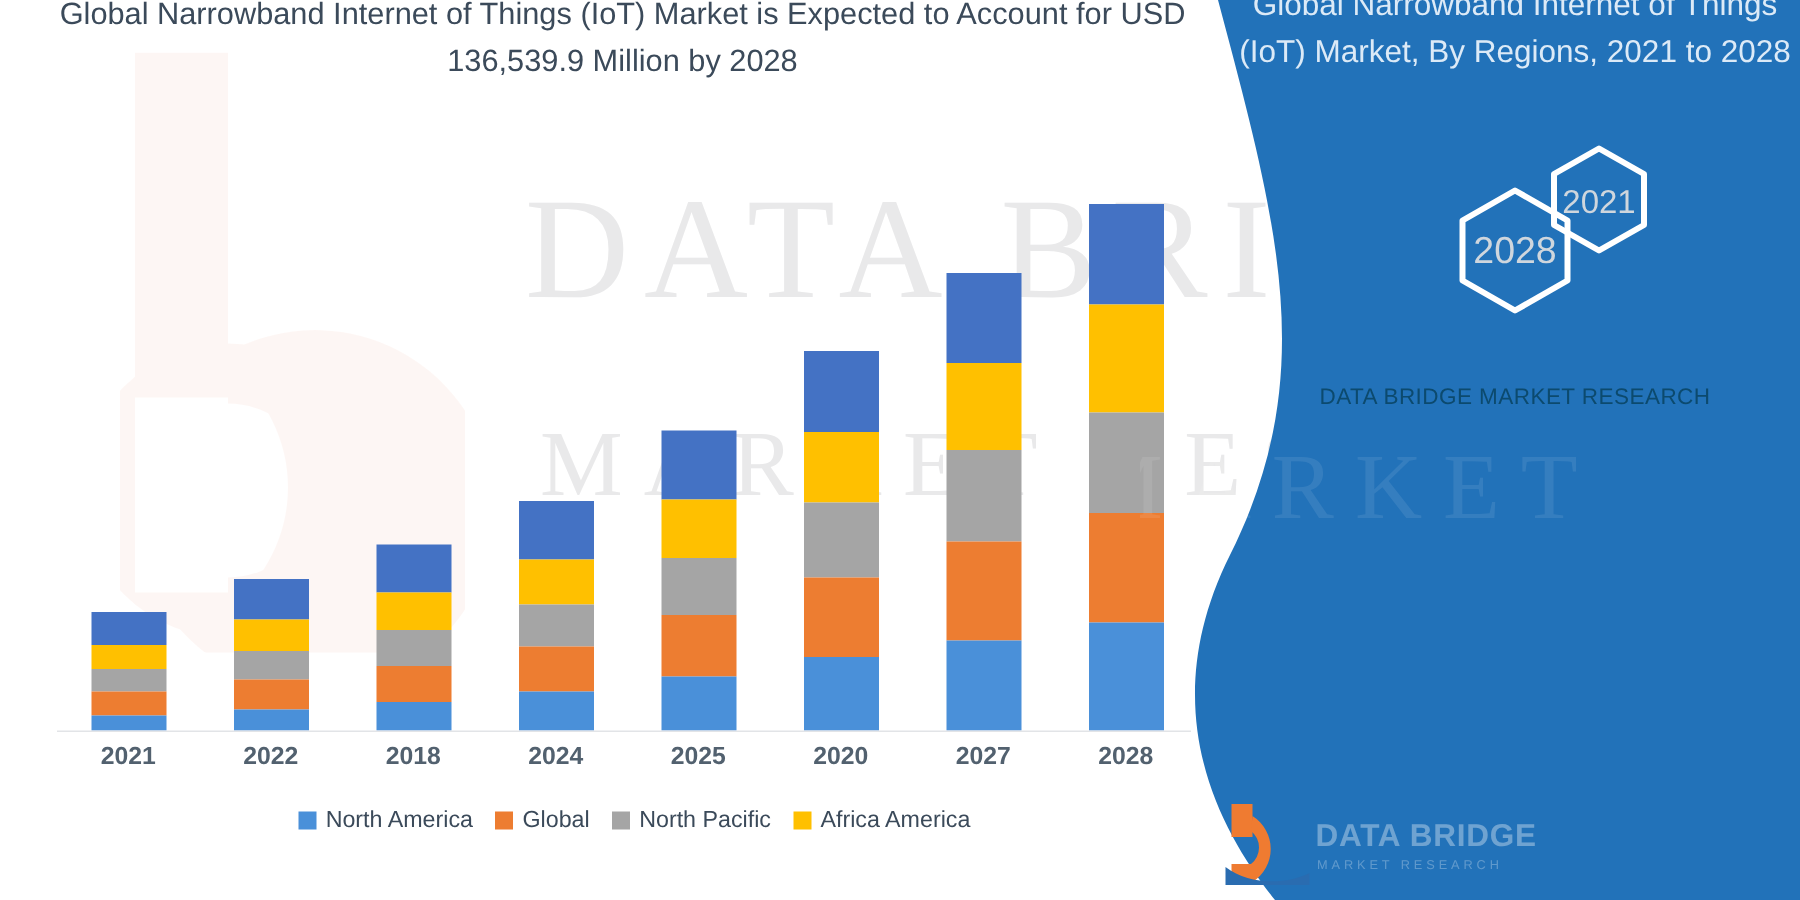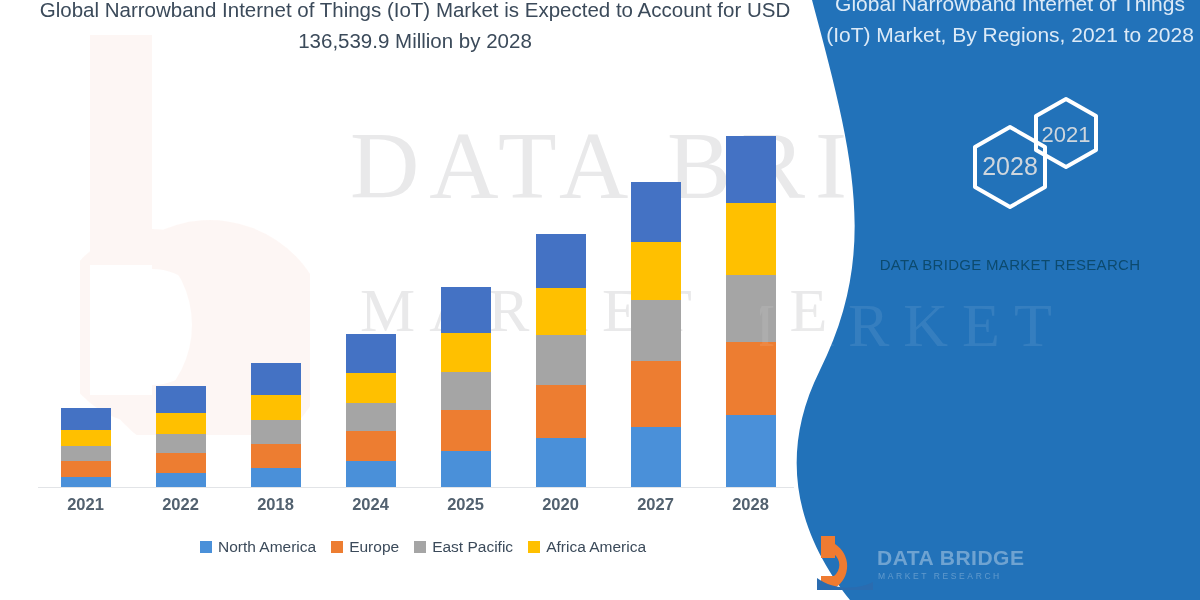--- a/index.html
+++ b/index.html
@@ -186,25 +186,25 @@
       <div class="xlab">2028</div>
     </div>
 
   <div class="legend" id="legend">
       <div class="lg-item">
         <span class="lg-swatch" style="background: rgb(74, 144, 217);"></span>
         <span class="lg-label">North America</span>
       </div>
       <div class="lg-item">
         <span class="lg-swatch" style="background: rgb(237, 125, 49);"></span>
-        <span class="lg-label">Europe</span>
+        <span class="lg-label">Global</span>
       </div>
       <div class="lg-item">
         <span class="lg-swatch" style="background: rgb(165, 165, 165);"></span>
-        <span class="lg-label">East Pacific</span>
+        <span class="lg-label">North Pacific</span>
       </div>
       <div class="lg-item">
         <span class="lg-swatch" style="background: rgb(255, 192, 0);"></span>
         <span class="lg-label">Africa America</span>
       </div>
     </div>
 
   <div class="right-panel">
     <svg width="440" height="600" viewBox="0 0 440 600">
       <path d="M52 0 C 92 150, 120 250, 60 370 C 10 470, 50 550, 90 600 L440 600 L440 0 Z" fill="#2272b9"></path>

